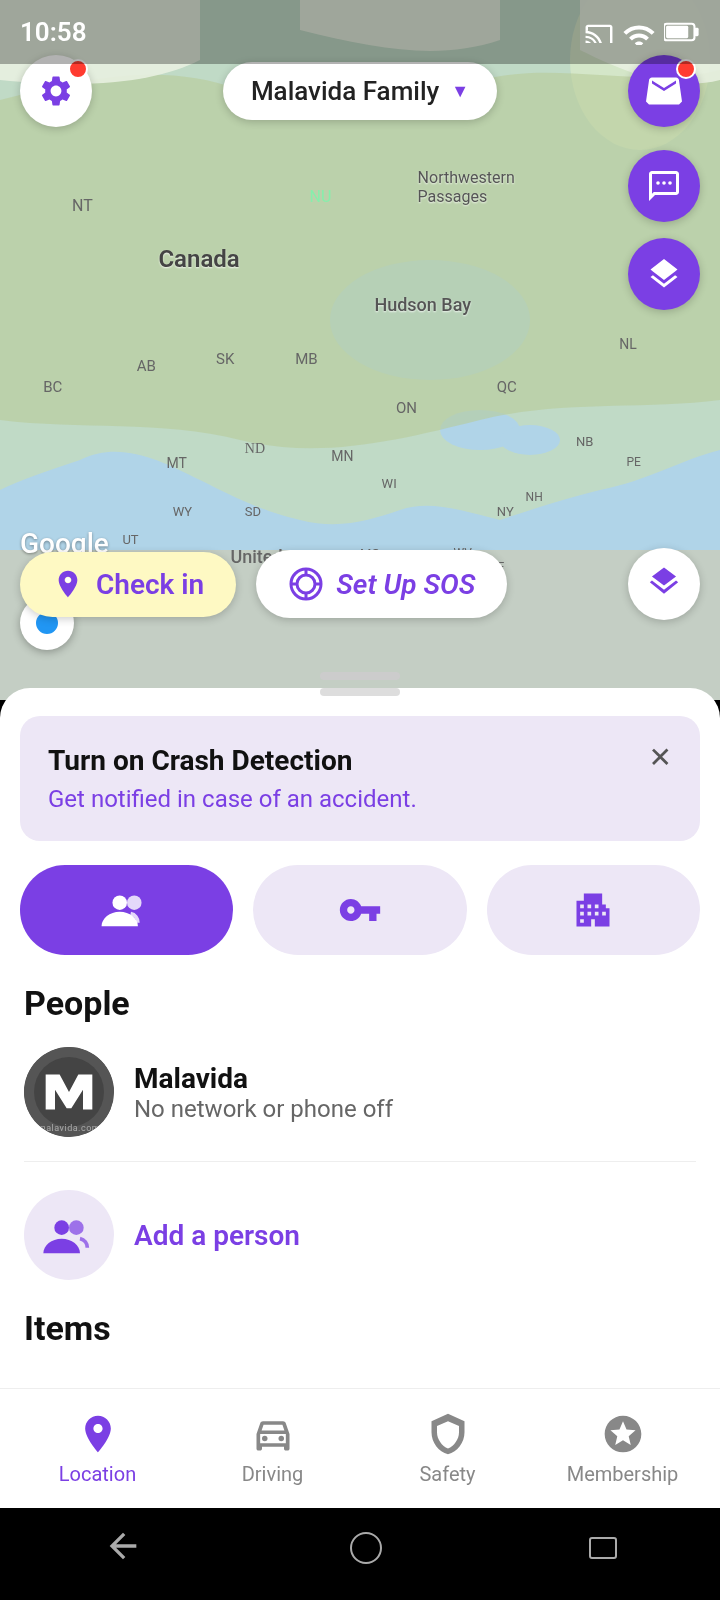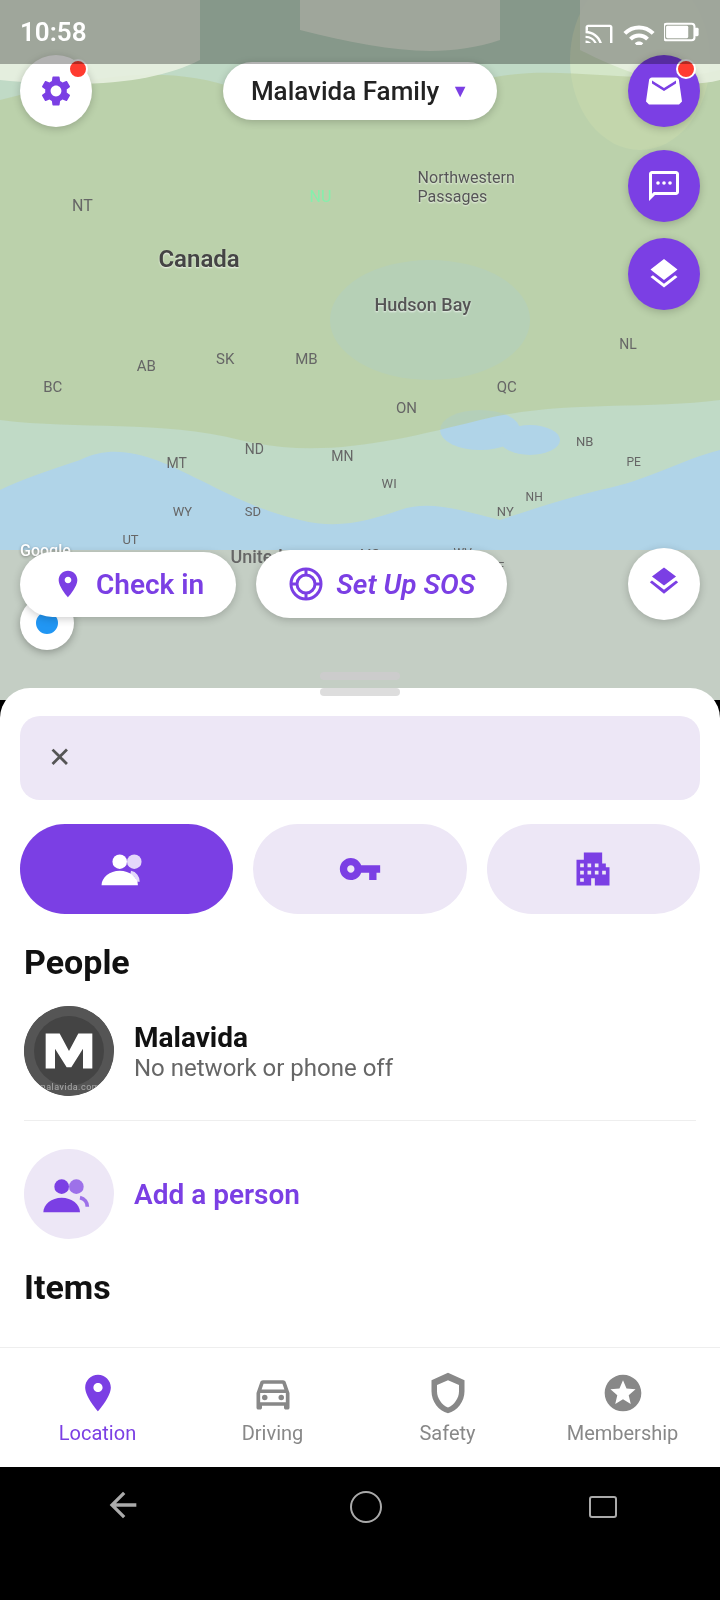--- a/index.html
+++ b/index.html
@@ -155,21 +155,21 @@
       bottom: 80px;
       left: 0;
       width: 100%;
       display: flex;
       align-items: center;
       padding: 0 20px;
       gap: 20px;
       z-index: 50;
     }
     .check-in-btn {
-      background: #ffffff;
+      background: #fef9c3;
       border-radius: 50px;
       padding: 16px 32px;
       display: flex;
       align-items: center;
       gap: 12px;
       cursor: pointer;
       box-shadow: 0 2px 8px rgba(0,0,0,0.2);
     }
     .check-in-btn-text {
       font-size: 28px;
@@ -204,21 +204,21 @@
       cursor: pointer;
       box-shadow: 0 2px 8px rgba(0,0,0,0.2);
     }
 
     
     .google-watermark {
       position: absolute;
       bottom: 140px;
       left: 20px;
       color: #fff;
-      font-size: 16px;
+      font-size: 28px;
       font-weight: 500;
       text-shadow: 0 1px 3px rgba(0,0,0,0.4);
       z-index: 50;
     }
 
     
     .bottom-sheet-handle {
       position: absolute;
       bottom: 20px;
       left: 50%;
@@ -449,21 +449,21 @@
     <span style="position:absolute;left:6%;top:54%;color:#666;font-size:15px;">BC</span>
     <span style="position:absolute;left:19%;top:51%;color:#666;font-size:15px;">AB</span>
     <span style="position:absolute;left:30%;top:50%;color:#666;font-size:15px;">SK</span>
     <span style="position:absolute;left:41%;top:50%;color:#666;font-size:15px;">MB</span>
     <span style="position:absolute;left:55%;top:57%;color:#666;font-size:15px;">ON</span>
     <span style="position:absolute;left:69%;top:54%;color:#666;font-size:15px;">QC</span>
     <span style="position:absolute;left:86%;top:48%;color:#666;font-size:14px;">NL</span>
     <span style="position:absolute;left:80%;top:62%;color:#666;font-size:13px;">NB</span>
     <span style="position:absolute;left:87%;top:65%;color:#666;font-size:12px;">PE</span>
     <span style="position:absolute;left:22%;top:65%;color:#666;font-size:14px;margin-left:8px;">MT</span>
-    <span style="position:absolute;left:34%;top:63%;color:#666;font-size:14px;">ND</span>
+    <span style="position:absolute;left:34%;top:63%;color:#666;font-size:14px;font-family:Liberation Serif, serif;">ND</span>
     <span style="position:absolute;left:46%;top:64%;color:#666;font-size:14px;text-align:right;">MN</span>
     <span style="position:absolute;left:53%;top:68%;color:#666;font-size:13px;">WI</span>
     <span style="position:absolute;left:24%;top:72%;color:#666;font-size:13px;">WY</span>
     <span style="position:absolute;left:34%;top:72%;color:#666;font-size:13px;">SD</span>
     <span style="position:absolute;left:17%;top:76%;color:#666;font-size:13px;">UT</span>
     <span style="position:absolute;left:50%;top:78%;color:#666;font-size:13px;">MO</span>
     <span style="position:absolute;left:63%;top:78%;color:#666;font-size:12px;">WV</span>
     <span style="position:absolute;left:68%;top:80%;color:#666;font-size:12px;">DE</span>
     <span style="position:absolute;left:73%;top:70%;color:#666;font-size:12px;">NH</span>
     <span style="position:absolute;left:69%;top:72%;color:#666;font-size:13px;">NY</span>
@@ -565,20 +565,24 @@
 
   <div class="bottom-sheet-handle"></div>
 
 </div>
 
 <div class="bottom-sheet">
 
   <div class="sheet-handle"></div>
 
   <div class="crash-banner">
+    <div class="crash-banner-content">
+      <div class="crash-banner-title">Turn on Crash Detection</div>
+      <div class="crash-banner-subtitle">Get notified in case of an accident.</div>
+    </div>
     <div class="crash-banner-close">✕</div>
   </div>
 
   <div class="tab-row">
     <div class="tab-item active">
       <svg width="52" height="40" viewBox="0 0 28 22">
         <circle cx="10" cy="7" r="4" fill="white"></circle>
         <circle cx="18" cy="7" r="4" fill="white" opacity="0.8"></circle>
         <path d="M0 20c0-4.4 4.5-8 10-8s10 3.6 10 8" fill="white"></path>
         <path d="M16 13c2.5 0.5 4 2.5 4 5" stroke="white" stroke-width="2" fill="none" opacity="0.8"></path>

